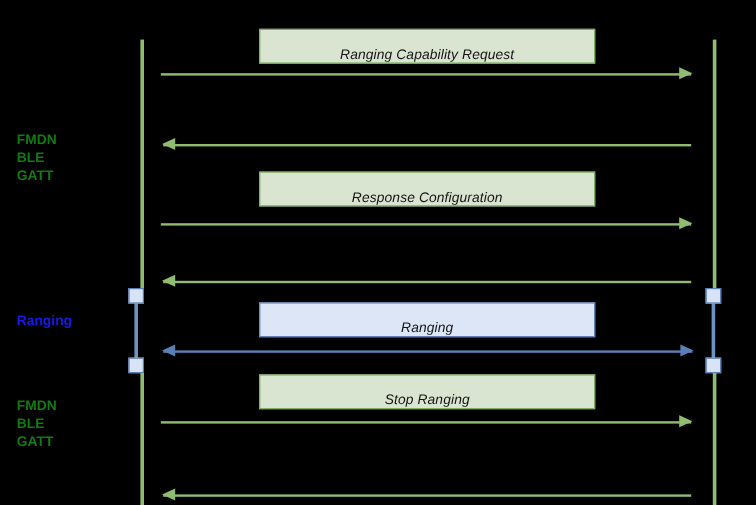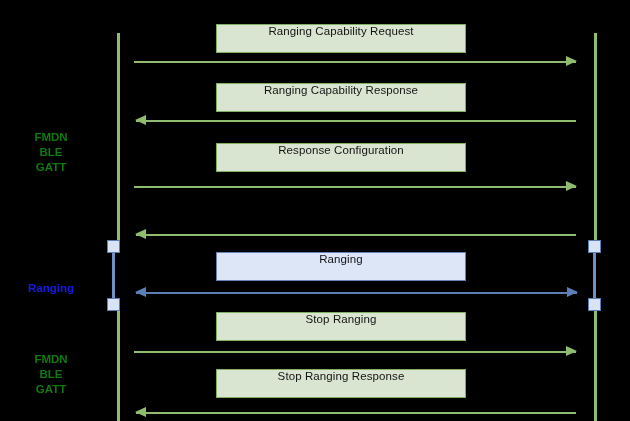--- a/index.html
+++ b/index.html
@@ -43,30 +43,31 @@
     height: 13px;
     background: #d8e4f6;
     border: 1px solid #5b7fb5;
     box-sizing: border-box;
   }
 
   
   .msg-box {
     position: absolute;
     left: 216px;
-    width: 250px;
+    width: 280px;
     height: 29px;
     box-sizing: border-box;
     display: flex;
-    align-items: flex-start;
+    align-items: flex-end;
     justify-content: center;
     font-size: 11.5px;
     color: #141414;
     letter-spacing: 0.1px;
     white-space: nowrap;
+    font-style: italic;
   }
   .msg-box.green {
     background: #d9e4d1;
     border: 1px solid #7fae63;
   }
   .msg-box.blue {
     background: #dce6f7;
     border: 1px solid #6482b5;
   }
 
@@ -105,26 +106,24 @@
     border-left: 11px solid #5b7fb5;
   }
   .arrow.blue .head.left {
     left: -1px;
     border-right: 11px solid #5b7fb5;
   }
 
   
   .side-label {
     position: absolute;
-    text-align: center;
     font-size: 11.5px;
     line-height: 15px;
     font-weight: bold;
     white-space: nowrap;
-    margin-top: 20px;
   }
   .side-label.green { color: #117a11; }
   .side-label.blue  { color: #1919e6; }
   .side-label .ln { display: block; }
 </style>
 </head>
 <body>
 
 <div id="canvas">
 
@@ -158,23 +157,20 @@
   </div>
 
   <div class="msg-box green" style="top:24px;">
     <span>Ranging Capability Request</span>
   </div>
   <div class="arrow green" style="left:134px; top:56px; width:442px;">
     <div class="shaft"></div>
     <div class="head right"></div>
   </div>
 
-  <div class="msg-box green" style="top:83px;">
-    <span>Ranging Capability Response</span>
-  </div>
   <div class="arrow green" style="left:136px; top:115px; width:440px;">
     <div class="shaft"></div>
     <div class="head left"></div>
   </div>
 
   <div class="msg-box green" style="top:143px;">
     <span>Response Configuration</span>
   </div>
   <div class="arrow green" style="left:134px; top:181px; width:442px;">
     <div class="shaft"></div>
@@ -196,21 +192,18 @@
   </div>
 
   <div class="msg-box green" style="top:312px;">
     <span>Stop Ranging</span>
   </div>
   <div class="arrow green" style="left:134px; top:346px; width:442px;">
     <div class="shaft"></div>
     <div class="head right"></div>
   </div>
 
-  <div class="msg-box green" style="top:369px;">
-    <span>Stop Ranging Response</span>
-  </div>
   <div class="arrow green" style="left:136px; top:407px; width:440px;">
     <div class="shaft"></div>
     <div class="head left"></div>
   </div>
 
 </div>
 
 </body></html>

